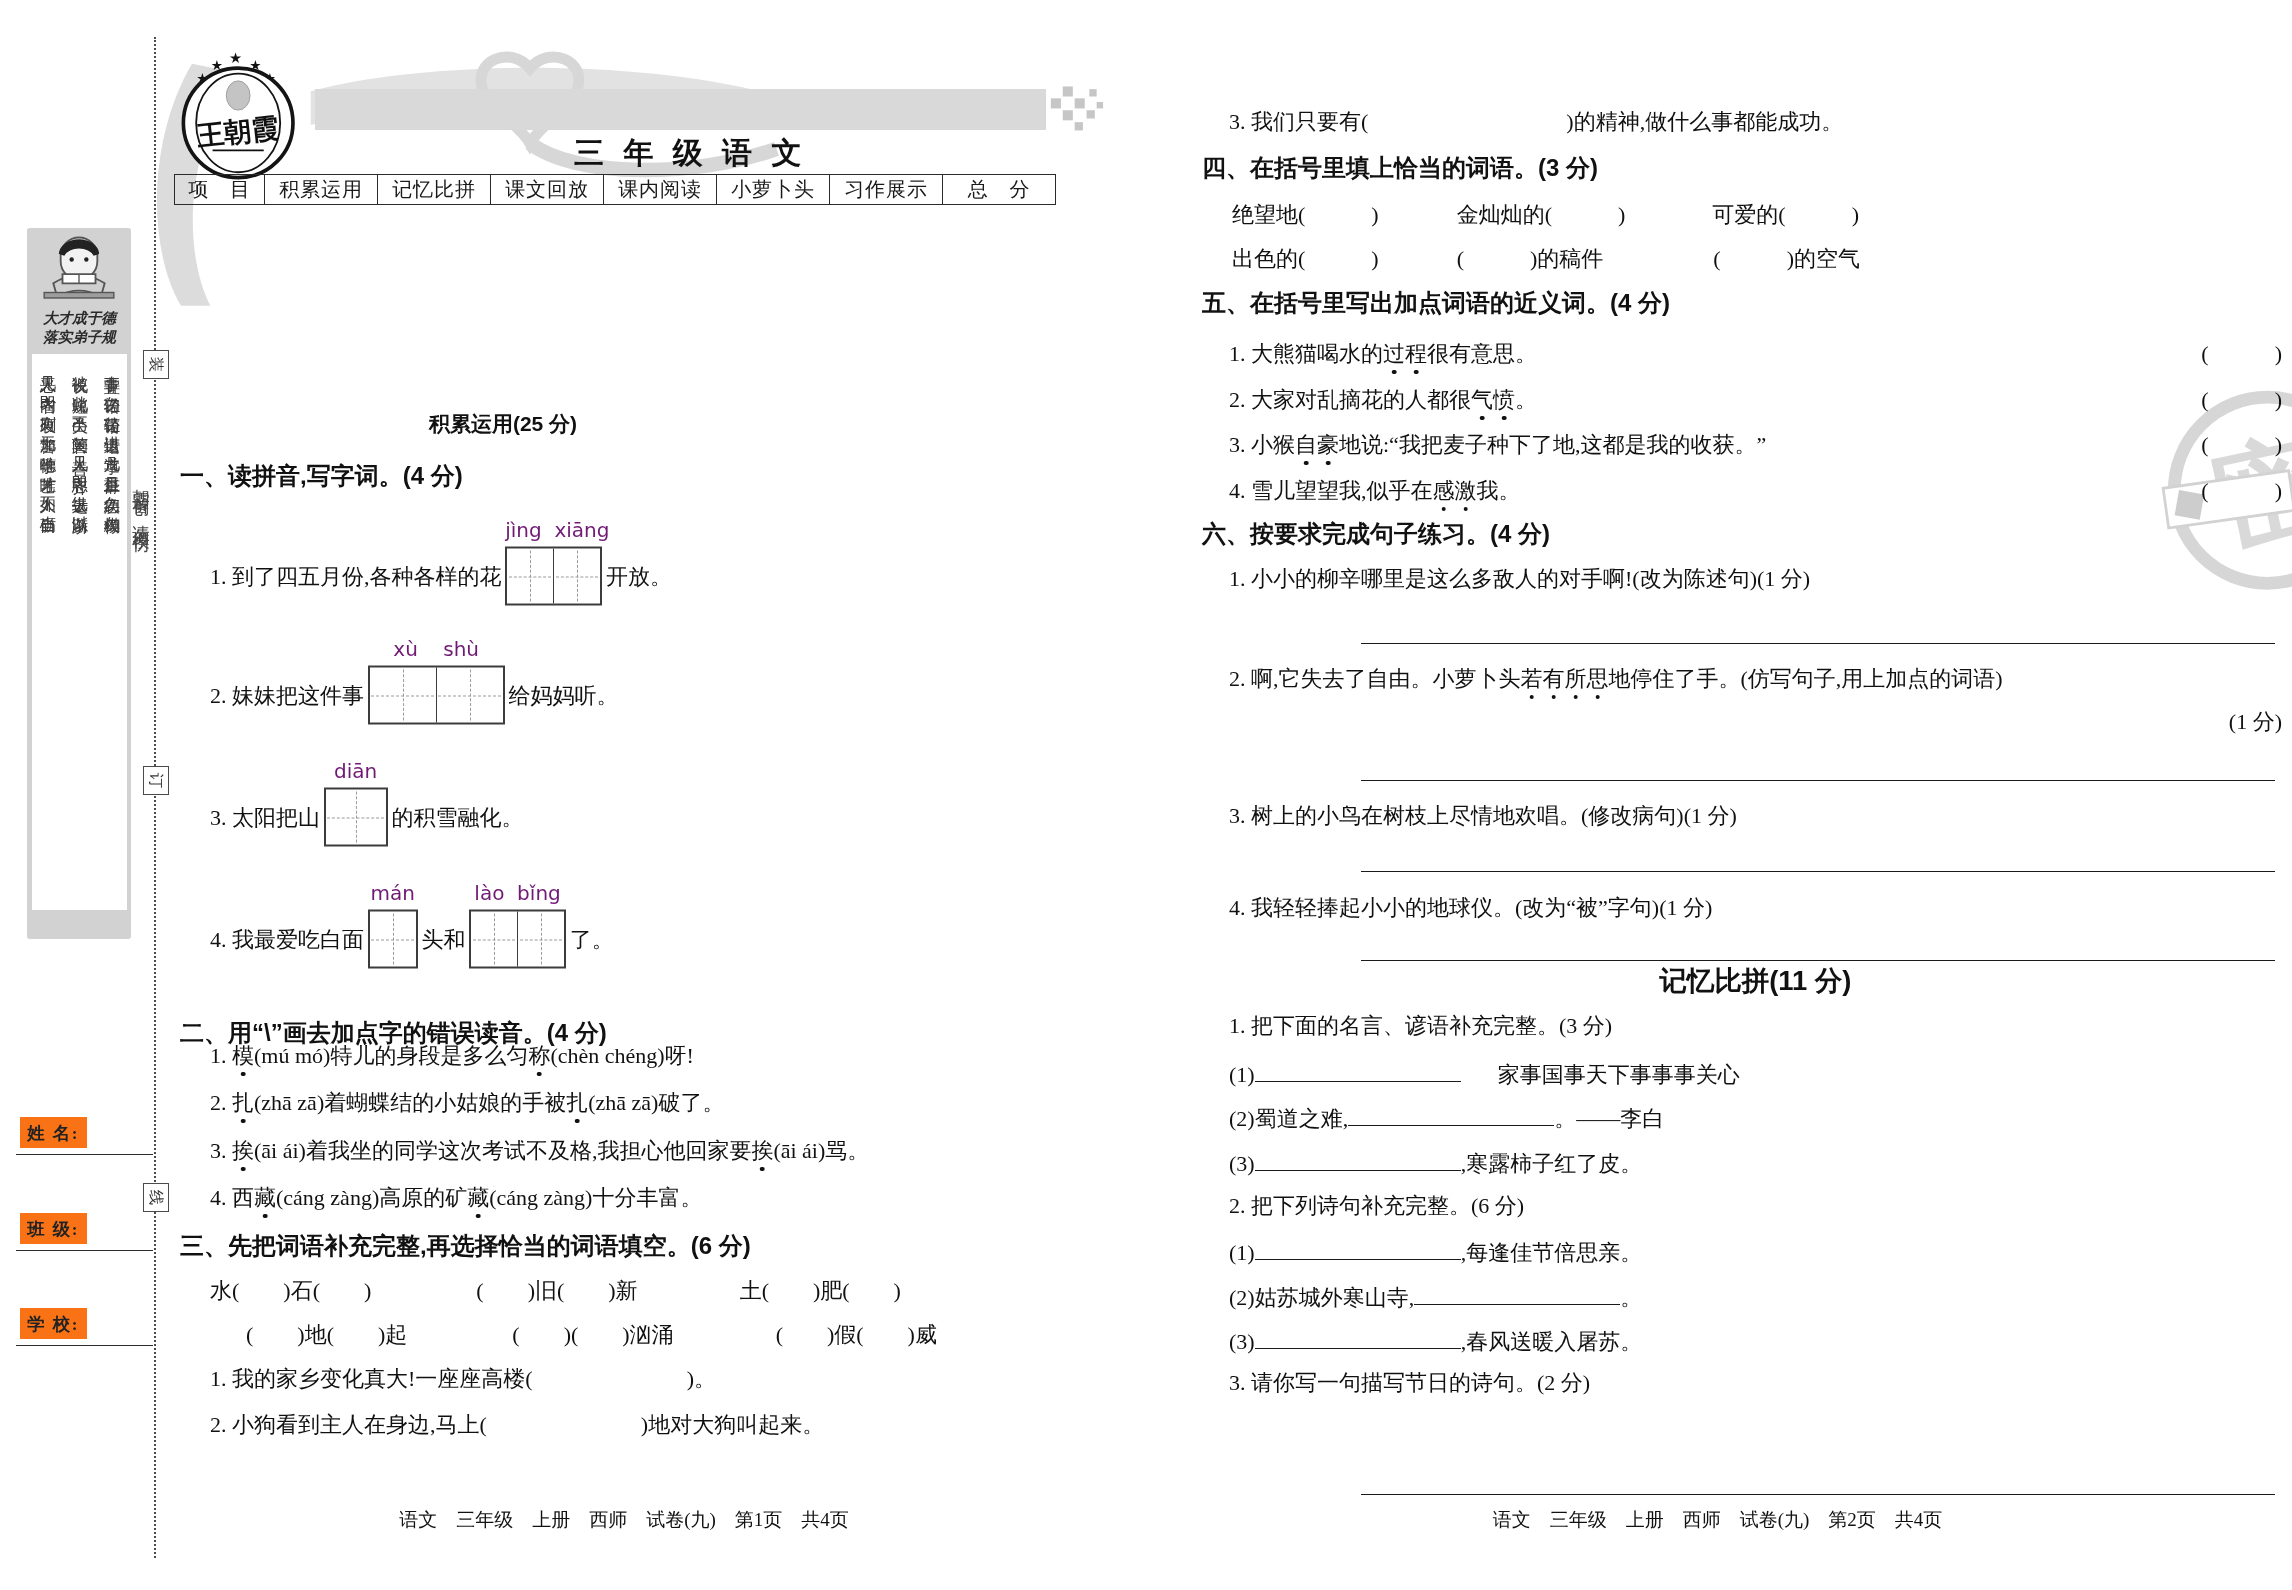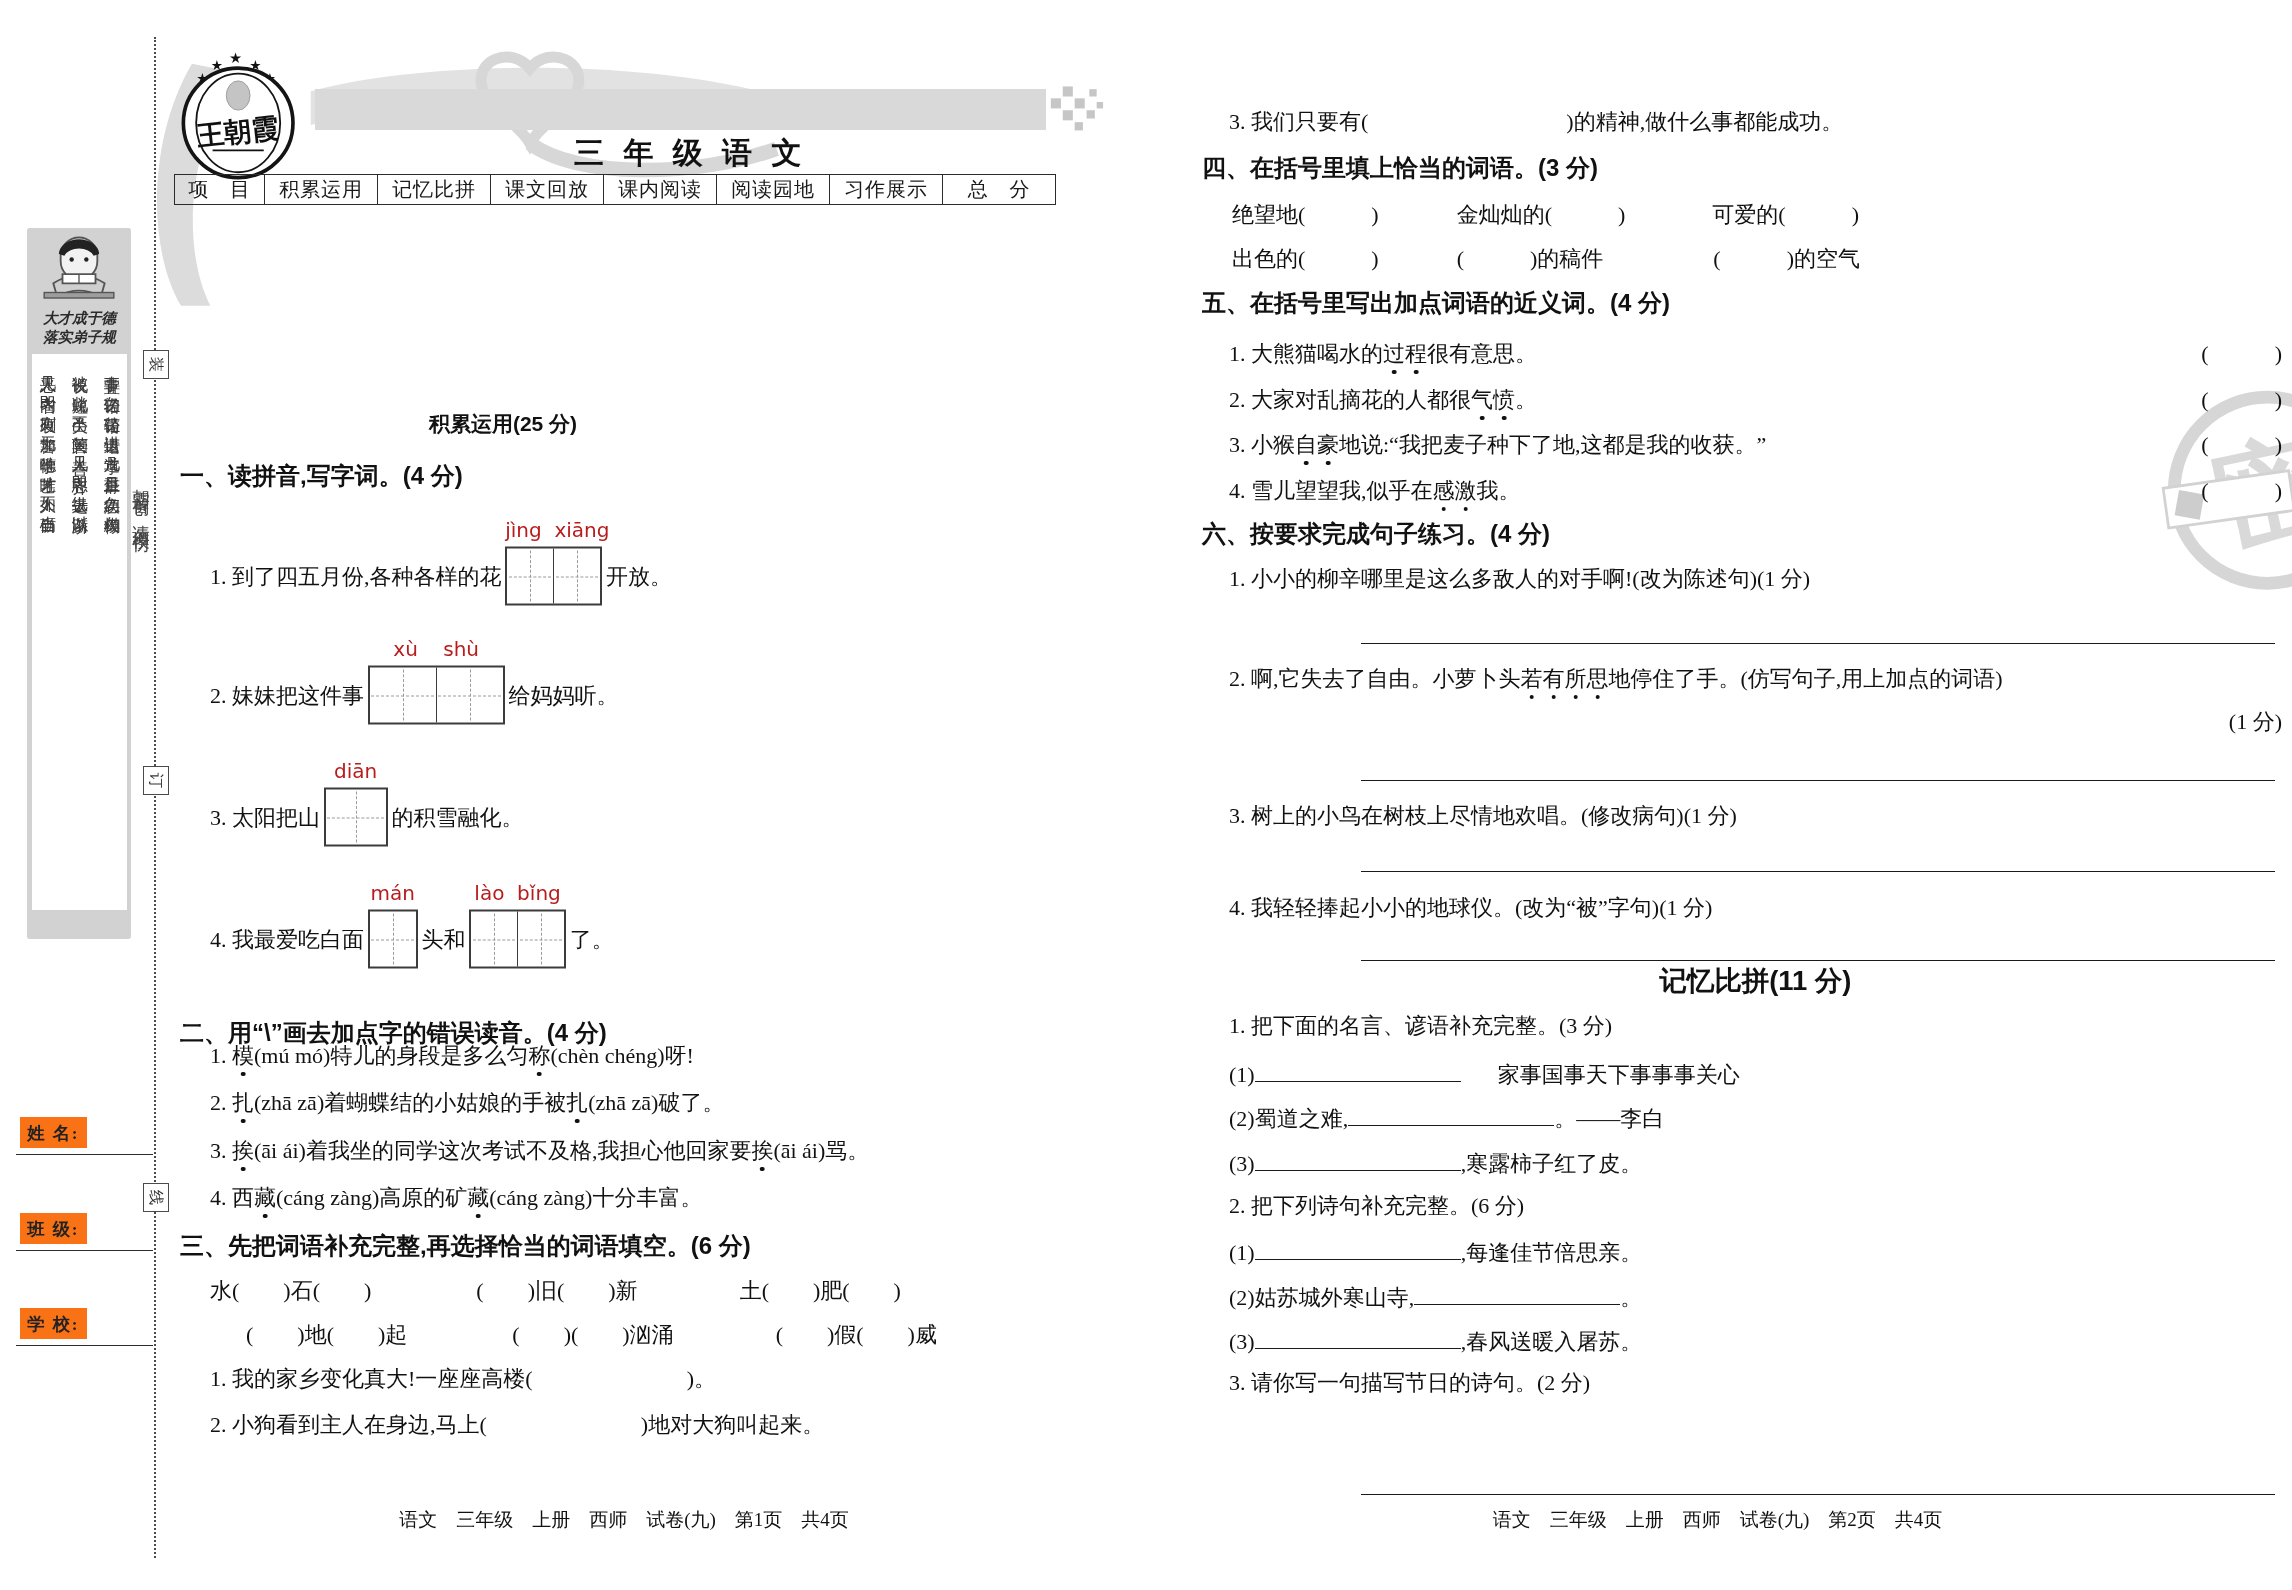--- a/index.html
+++ b/index.html
@@ -56,21 +56,21 @@
   .line.boxline { display:flex; align-items:center; transform:translateY(-50%); }
   .rt { position:absolute; right:0; top:0; }
   .sp { display:inline-block; }
   .blank { display:inline-block; border-bottom:1.8px solid #1a1a1a; height:1.05em; }
   .dc { position:relative; }
   .dc::after { content:""; position:absolute; left:50%; bottom:-8.2px; transform:translateX(-50%);
     width:4.6px; height:4.6px; border-radius:50%; background:#111; }
   
   .wbu { position:relative; display:inline-block; margin:0 3.7px; }
   .wbp { position:absolute; left:0; right:0; top:-29px; text-align:center;
-    font-family:"DejaVu Sans","Liberation Sans",sans-serif; font-size:20px; color:#b91c1c; white-space:pre; }
+    font-family:"DejaVu Sans","Liberation Sans",sans-serif; font-size:20px; color:#701a75; white-space:pre; }
   .wb { display:flex; border:2.7px solid #3c3c3c; background:#fff; }
   .wbc { width:46px; height:55px; position:relative; }
   .wbc + .wbc { border-left:1.8px solid #3c3c3c; }
   .wbc::before { content:""; position:absolute; left:50%; top:1.8px; bottom:1.8px; border-left:1.8px dashed #9a9a9a; }
   .wbc::after { content:""; position:absolute; top:50%; left:1.8px; right:1.8px; border-top:1.8px dashed #9a9a9a; }
   
   .deco { position:absolute; }
 </style>
 </head>
 <body>
@@ -126,21 +126,21 @@
         <col style="width: 113px;">
         <col style="width: 113px;">
       </colgroup>
     <tbody>
         <tr class="hd" id="score-head">
           <td>项　目</td>
           <td>积累运用</td>
           <td>记忆比拼</td>
           <td>课文回放</td>
           <td>课内阅读</td>
-          <td>阅读园地</td>
+          <td>小萝卜头</td>
           <td>习作展示</td>
           <td>总　分</td>
         </tr>
   </tbody>
     </table>
 
   <div class="bind-line"></div>
   <div class="bind-notice">朝霞首创　请勿模仿</div>
   <div id="bind-markers">
       <div class="bind-marker" style="top: 350px;">

